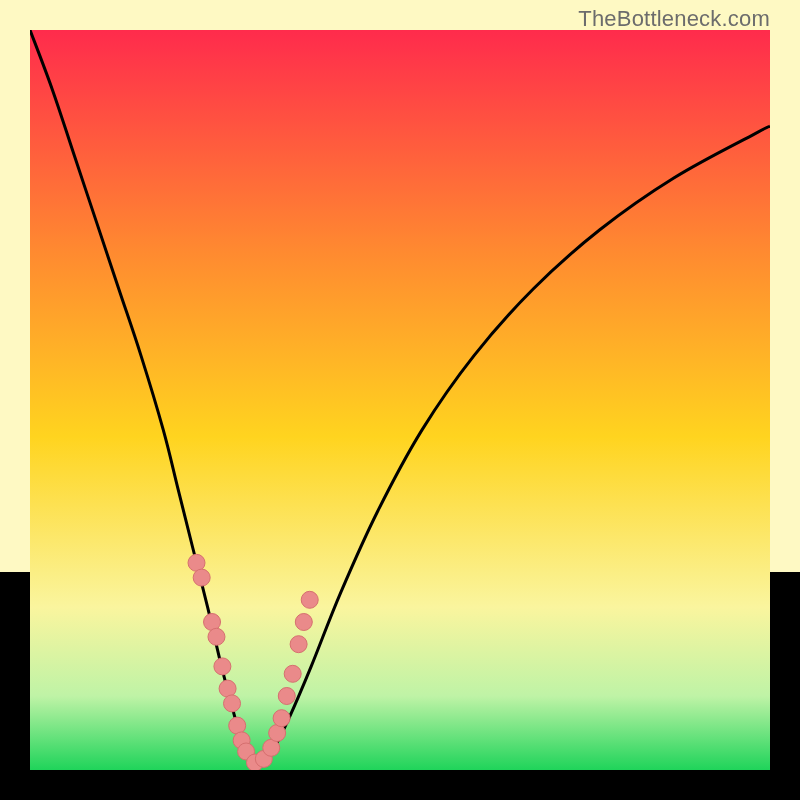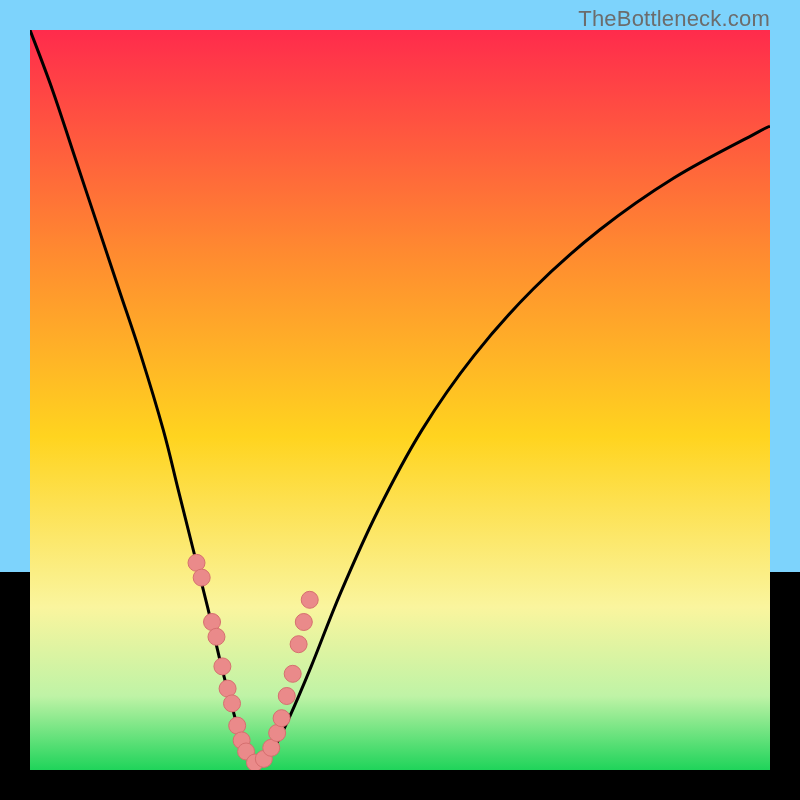--- a/index.html
+++ b/index.html
@@ -8,21 +8,21 @@
     width: 800px;
     height: 800px;
     overflow: hidden;
     background: #000;
     font-family: Arial, sans-serif;
   }
   .frame {
     position: absolute;
     left: 0; top: 0;
     width: 800px; height: 572px;
-    background: #7dd3fc;
+    background: #fef9c3;
   }
   .plot-area {
     position: absolute;
     left: 30px;
     top: 30px;
     width: 740px;
     height: 740px;
     overflow: hidden;
   }
   .gradient-bg {

